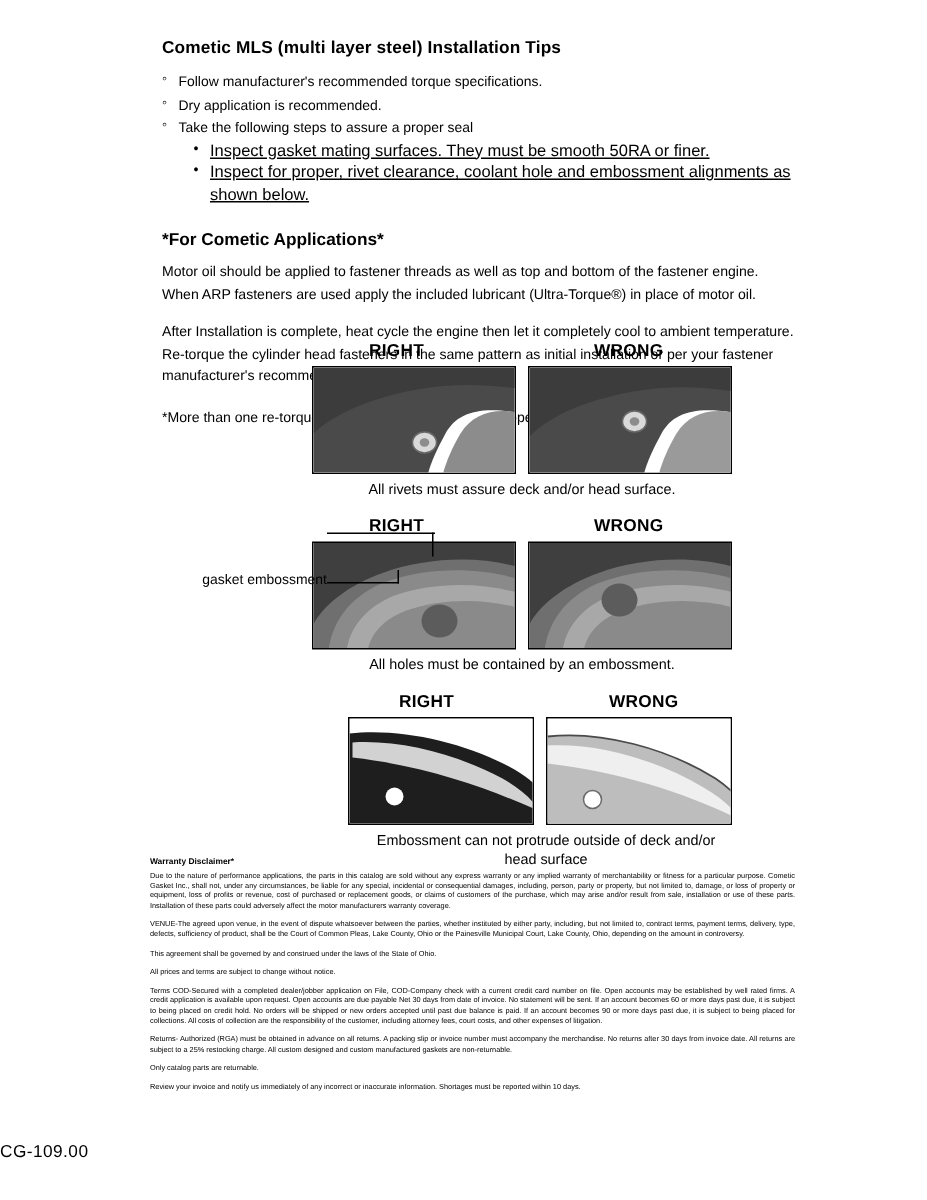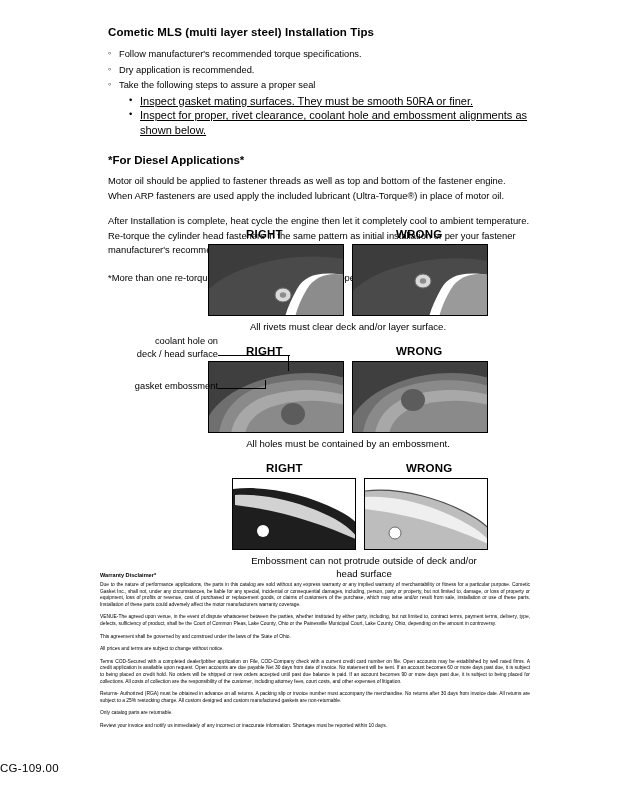--- a/index.html
+++ b/index.html
@@ -199,21 +199,21 @@
       <li>Dry application is recommended.</li>
       <li>
         <span>Take the following steps to assure a proper seal</span>
         <ul class="subbullets">
           <li>Inspect gasket mating surfaces.  They must be smooth 50RA or finer.</li>
           <li>Inspect for proper, rivet clearance, coolant hole and embossment alignments as shown below.</li>
         </ul>
       </li>
     </ul>
 
-    <h2 class="subtitle">*For Diesel Applications*</h2>
+    <h2 class="subtitle">*For Cometic Applications*</h2>
     <p class="para">Motor oil should be applied to fastener threads as well as top and bottom of the fastener engine. When ARP fasteners are used apply the included lubricant (Ultra-Torque®) in place of motor oil.</p>
     <p class="para">After Installation is complete, heat cycle the engine then let it completely cool to ambient temperature. Re-torque the cylinder head fasteners in the same pattern as initial installation or per your fastener manufacturer's recommendations.</p>
     <p class="note">*More than one re-torque may be required to achieve proper fastener stretch*</p>
   </div>
 
   <div class="figures">
 
     <div class="figrow">
       <div class="figlabels">
         <span class="figlabel fl-left">RIGHT</span>
@@ -234,21 +234,21 @@
           <svg width="136" height="72" viewBox="0 0 136 72">
             <rect x="0" y="0" width="136" height="72" fill="#ffffff"></rect>
             <path d="M0,0 H136 V30 C110,26 96,30 88,44 C82,55 78,64 76,72 H0 Z" fill="#4a4a4a"></path>
             <path d="M136,30 C120,27 106,31 98,44 C92,54 88,64 86,72 H136 Z" fill="#9a9a9a"></path>
             <path d="M0,0 H136 V16 C100,10 68,14 38,24 C20,30 8,38 0,46 Z" fill="#3c3c3c"></path>
             <ellipse cx="70" cy="36" rx="8" ry="7" fill="#d9d9d9" stroke="#6a6a6a" stroke-width="1"></ellipse>
             <ellipse cx="70" cy="36" rx="3.2" ry="2.8" fill="#8c8c8c"></ellipse>
           </svg>
         </div>
       </div>
-      <div class="caption">All rivets must clear deck and/or layer surface.</div>
+      <div class="caption">All rivets must assure deck and/or head surface.</div>
     </div>
 
     <div class="figrow">
       <div class="figlabels">
         <span class="figlabel fl-left">RIGHT</span>
         <span class="figlabel fl-right">WRONG</span>
       </div>
       <div class="panels">
         <div class="panel">
           <svg width="136" height="72" viewBox="0 0 136 72">
@@ -295,24 +295,20 @@
             <path d="M0,18 C34,16 74,28 104,46 C116,53 124,60 129,68 C98,52 52,36 0,30 Z" fill="#efefef"></path>
             <path d="M0,12 C36,8 80,20 112,40 C124,48 131,56 136,66" fill="none" stroke="#4a4a4a" stroke-width="1.2"></path>
             <circle cx="30" cy="54" r="6" fill="#ffffff" stroke="#6a6a6a" stroke-width="1"></circle>
           </svg>
         </div>
       </div>
       <div class="caption two">Embossment can not protrude outside of deck and/or head surface</div>
     </div>
   </div>
 
-  <div class="callouts">
-    <div class="callout-line">coolant hole on</div>
-    <div class="callout-line">deck / head surface</div>
-  </div>
   <div class="leader" style="left:218px; top:355px; width:72px;"></div>
   <div class="leader" style="left:288px; top:355px; width:1px; height:16px;"></div>
 
   <div class="callout2">gasket embossment</div>
   <div class="leader" style="left:218px; top:388px; width:48px;"></div>
   <div class="leader" style="left:265px; top:380px; width:1px; height:9px;"></div>
 
   <div class="warranty">
     <h3>Warranty Disclaimer*</h3>
     <p>Due to the nature of performance applications, the parts in this catalog are sold without any express warranty or any implied warranty of merchantability or fitness for a particular purpose.  Cometic Gasket Inc., shall not, under any circumstances, be liable for any special, incidental or consequential damages, including, person, party or property, but not limited to, damage, or loss of property or equipment, loss of profits or revenue, cost of purchased or replacement goods, or claims of customers of the purchase, which may arise and/or result from sale, installation or use of these parts.  Installation of these parts could adversely affect the motor manufacturers warranty coverage.</p>

